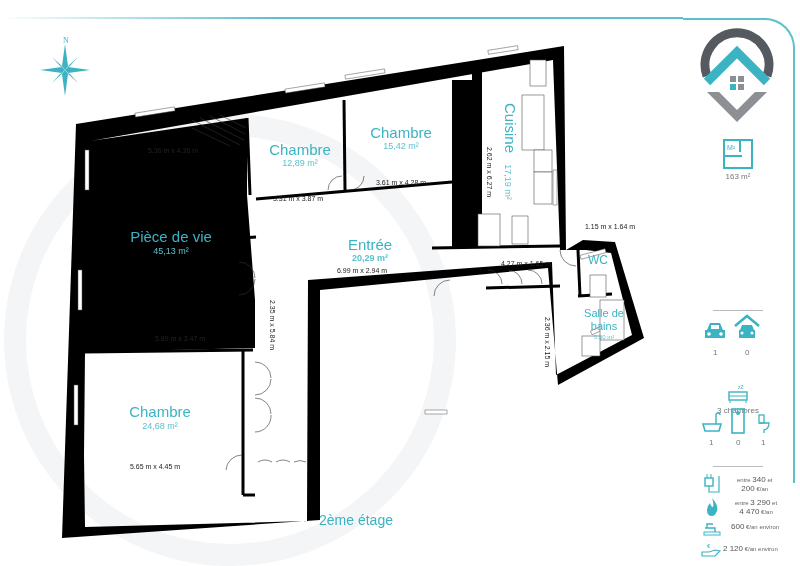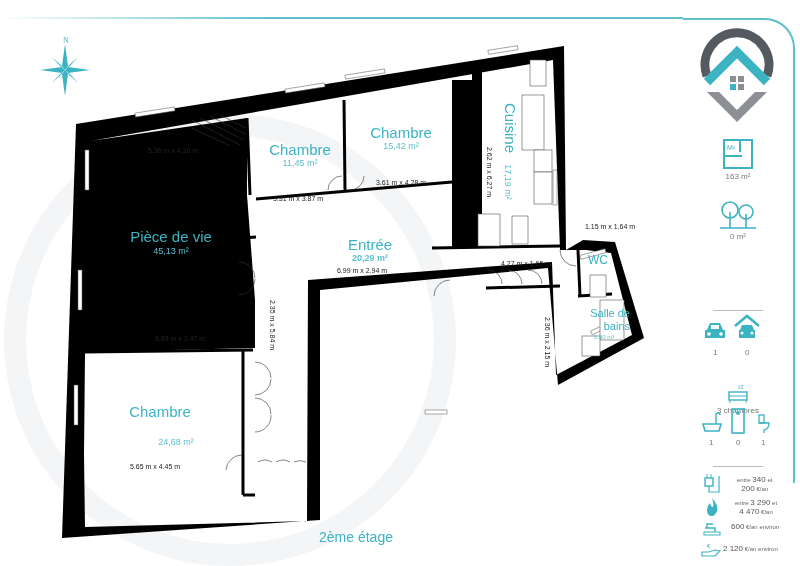--- a/index.html
+++ b/index.html
@@ -3,21 +3,21 @@
 <meta charset="utf-8">
 <style>
   html, body { margin: 0; padding: 0; background: #ffffff; }
   body { width: 800px; height: 566px; position: relative; overflow: hidden; font-family: "Liberation Sans", "DejaVu Sans", sans-serif; }
   .plan { position: absolute; left: 0; top: 0; width: 800px; height: 566px; }
   .room-name { position: absolute; color: #3bb3c3; font-size: 15px; white-space: nowrap; transform: translate(-50%, -50%); }
   .room-area { position: absolute; color: #5cc0cd; font-size: 9px; white-space: nowrap; transform: translate(-50%, -50%); }
   .dim { position: absolute; color: #222; font-size: 7px; white-space: nowrap; transform: translate(-50%, -50%); }
   .dim.v { transform: translate(-50%, -50%) rotate(90deg); }
   .vertical-name { transform: translate(-50%, -50%) rotate(90deg); }
-  .floor-label { position: absolute; left: 356px; top: 520px; transform: translate(-50%, -50%); color: #3bb3c3; font-size: 14px; margin-top: 17px; }
+  .floor-label { position: absolute; left: 356px; top: 520px; transform: translate(-50%, -50%); color: #3bb3c3; font-size: 14px; }
   .sidebar { position: absolute; left: 683px; top: 18px; width: 112px; height: 465px; border-top: 2px solid #5cc0cd; border-right: 2px solid #5cc0cd; border-radius: 0 30px 0 0; box-sizing: border-box; }
   .sidebar-line { position: absolute; left: 0; top: 17px; width: 683px; height: 2px; background: linear-gradient(to right, rgba(92,192,205,0), #5cc0cd 40%); }
   .sb-item { position: absolute; left: 0; width: 110px; text-align: center; color: #666; font-size: 8px; }
   .sb-val { color: #777; font-size: 8px; }
   .sb-small { position: absolute; color: #666; font-size: 6px; white-space: nowrap; text-align: center; }
   .sb-small b { font-weight: normal; font-size: 8px; color: #555; }
   .divider { position: absolute; left: 30px; width: 50px; height: 1px; background: #bbb; }
 </style>
 </head>
 <body>
@@ -111,46 +111,46 @@
     <polygon points="38,39 26,28 30,30" fill="#3bb3c3"></polygon>
   </svg>
 </div>
 
 <div class="room-name" style="left:171px;top:236px;">Pièce de vie</div>
 <div class="room-area" style="left:171px;top:251px;">45,13 m²</div>
 <div class="dim" style="left:173px;top:150px;">5.36 m x 4.36 m</div>
 <div class="dim" style="left:180px;top:338px;">5.89 m x 3.47 m</div>
 
 <div class="room-name" style="left:300px;top:149px;">Chambre</div>
-<div class="room-area" style="left:300px;top:163px;">11,45 m²</div>
+<div class="room-area" style="left:300px;top:163px;">12,89 m²</div>
 <div class="dim" style="left:298px;top:198px;">3.31 m x 3.87 m</div>
 
 <div class="room-name" style="left:401px;top:132px;">Chambre</div>
 <div class="room-area" style="left:401px;top:146px;">15,42 m²</div>
 <div class="dim" style="left:401px;top:182px;">3.61 m x 4.28 m</div>
 
 <div class="room-name vertical-name" style="left:510px;top:128px;">Cuisine</div>
 <div class="room-area vertical-name" style="left:508px;top:182px;">17,19 m²</div>
 <div class="dim v" style="left:489px;top:172px;">2.62 m x 6.27 m</div>
 
 <div class="room-name" style="left:370px;top:244px;">Entrée</div>
 <div class="room-area" style="left:370px;top:258px;font-weight:bold;">20,29 m²</div>
 <div class="dim" style="left:362px;top:270px;">6.99 m x 2.94 m</div>
 <div class="dim v" style="left:272px;top:325px;">2.35 m x 5.84 m</div>
 <div class="dim" style="left:526px;top:263px;">4.27 m x 1.65 m</div>
 
 <div class="room-name" style="left:598px;top:260px;font-size:12px;">WC</div>
 <div class="dim" style="left:610px;top:226px;">1.15 m x 1.64 m</div>
 
-<div class="room-name" style="left:604px;top:320px;font-size:11px;white-space:normal;width:52px;text-align:right;line-height:13px;">Salle de bains</div>
+<div class="room-name" style="left:604px;top:320px;font-size:11px;white-space:normal;width:52px;text-align:center;line-height:13px;">Salle de bains</div>
 <div class="room-area" style="left:604px;top:337px;font-size:6px;">5,80 m²</div>
 <div class="dim v" style="left:547px;top:342px;">2.36 m x 2.15 m</div>
 
 <div class="room-name" style="left:160px;top:411px;">Chambre</div>
-<div class="room-area" style="left:176px;top:426px;margin-top:16px;">24,68 m²</div>
+<div class="room-area" style="left:160px;top:426px;">24,68 m²</div>
 <div class="dim" style="left:155px;top:466px;">5.65 m x 4.45 m</div>
 
 <div class="floor-label">2ème étage</div>
 
 <div class="sidebar">
   <svg width="80" height="100" viewBox="0 0 80 100" style="position:absolute;left:14px;top:6px;">
     <path d="M10,50 A32,32 0 1 1 70,50" fill="none" stroke="#555a60" stroke-width="9"></path>
     <polyline points="10,56 40,26 70,56" fill="none" stroke="#3bb3c3" stroke-width="9"></polyline>
     <polygon points="10,66 70,66 40,96" fill="#8c8f93"></polygon>
     <polygon points="22,66 58,66 40,84" fill="#fff"></polygon>
@@ -163,30 +163,20 @@
   <div class="sb-item" style="top:118px;">
     <svg width="32" height="32" viewBox="0 0 32 32">
         <rect x="2" y="2" width="28" height="28" fill="none" stroke="#3bb3c3" stroke-width="2"></rect>
         <line x1="18" y1="2" x2="18" y2="14" stroke="#3bb3c3" stroke-width="2"></line>
         <line x1="2" y1="18" x2="20" y2="18" stroke="#3bb3c3" stroke-width="2"></line>
         <text x="5" y="12" font-size="7" fill="#3bb3c3">M²</text>
       </svg>
     <div class="sb-val">163 m²</div>
   </div>
 
-  <div class="sb-item" style="top:180px;">
-    <svg width="40" height="30" viewBox="0 0 40 30">
-        <circle cx="12" cy="10" r="8" fill="none" stroke="#3bb3c3" stroke-width="1.6"></circle>
-        <circle cx="28" cy="12" r="7" fill="none" stroke="#3bb3c3" stroke-width="1.6"></circle>
-        <line x1="12" y1="12" x2="12" y2="28" stroke="#3bb3c3" stroke-width="1.6"></line>
-        <line x1="28" y1="14" x2="28" y2="28" stroke="#3bb3c3" stroke-width="1.6"></line>
-        <line x1="2" y1="28" x2="38" y2="28" stroke="#3bb3c3" stroke-width="1.6"></line>
-      </svg>
-    <div class="sb-val">0 m²</div>
-  </div>
 
   <div class="divider" style="top:290px;"></div>
 
   <div style="position:absolute;left:20px;top:294px;width:80px;height:50px;">
     <svg width="24" height="22" viewBox="0 0 24 22" style="position:absolute;left:0;top:6px;">
         <path d="M4,10 L7,3 L17,3 L20,10 L22,10 L22,18 L2,18 L2,10 Z" fill="#3bb3c3"></path>
         <circle cx="6" cy="14" r="1.8" fill="#fff"></circle>
         <circle cx="18" cy="14" r="1.8" fill="#fff"></circle>
         <rect x="8" y="5" width="8" height="4" fill="#fff"></rect>
       </svg>

